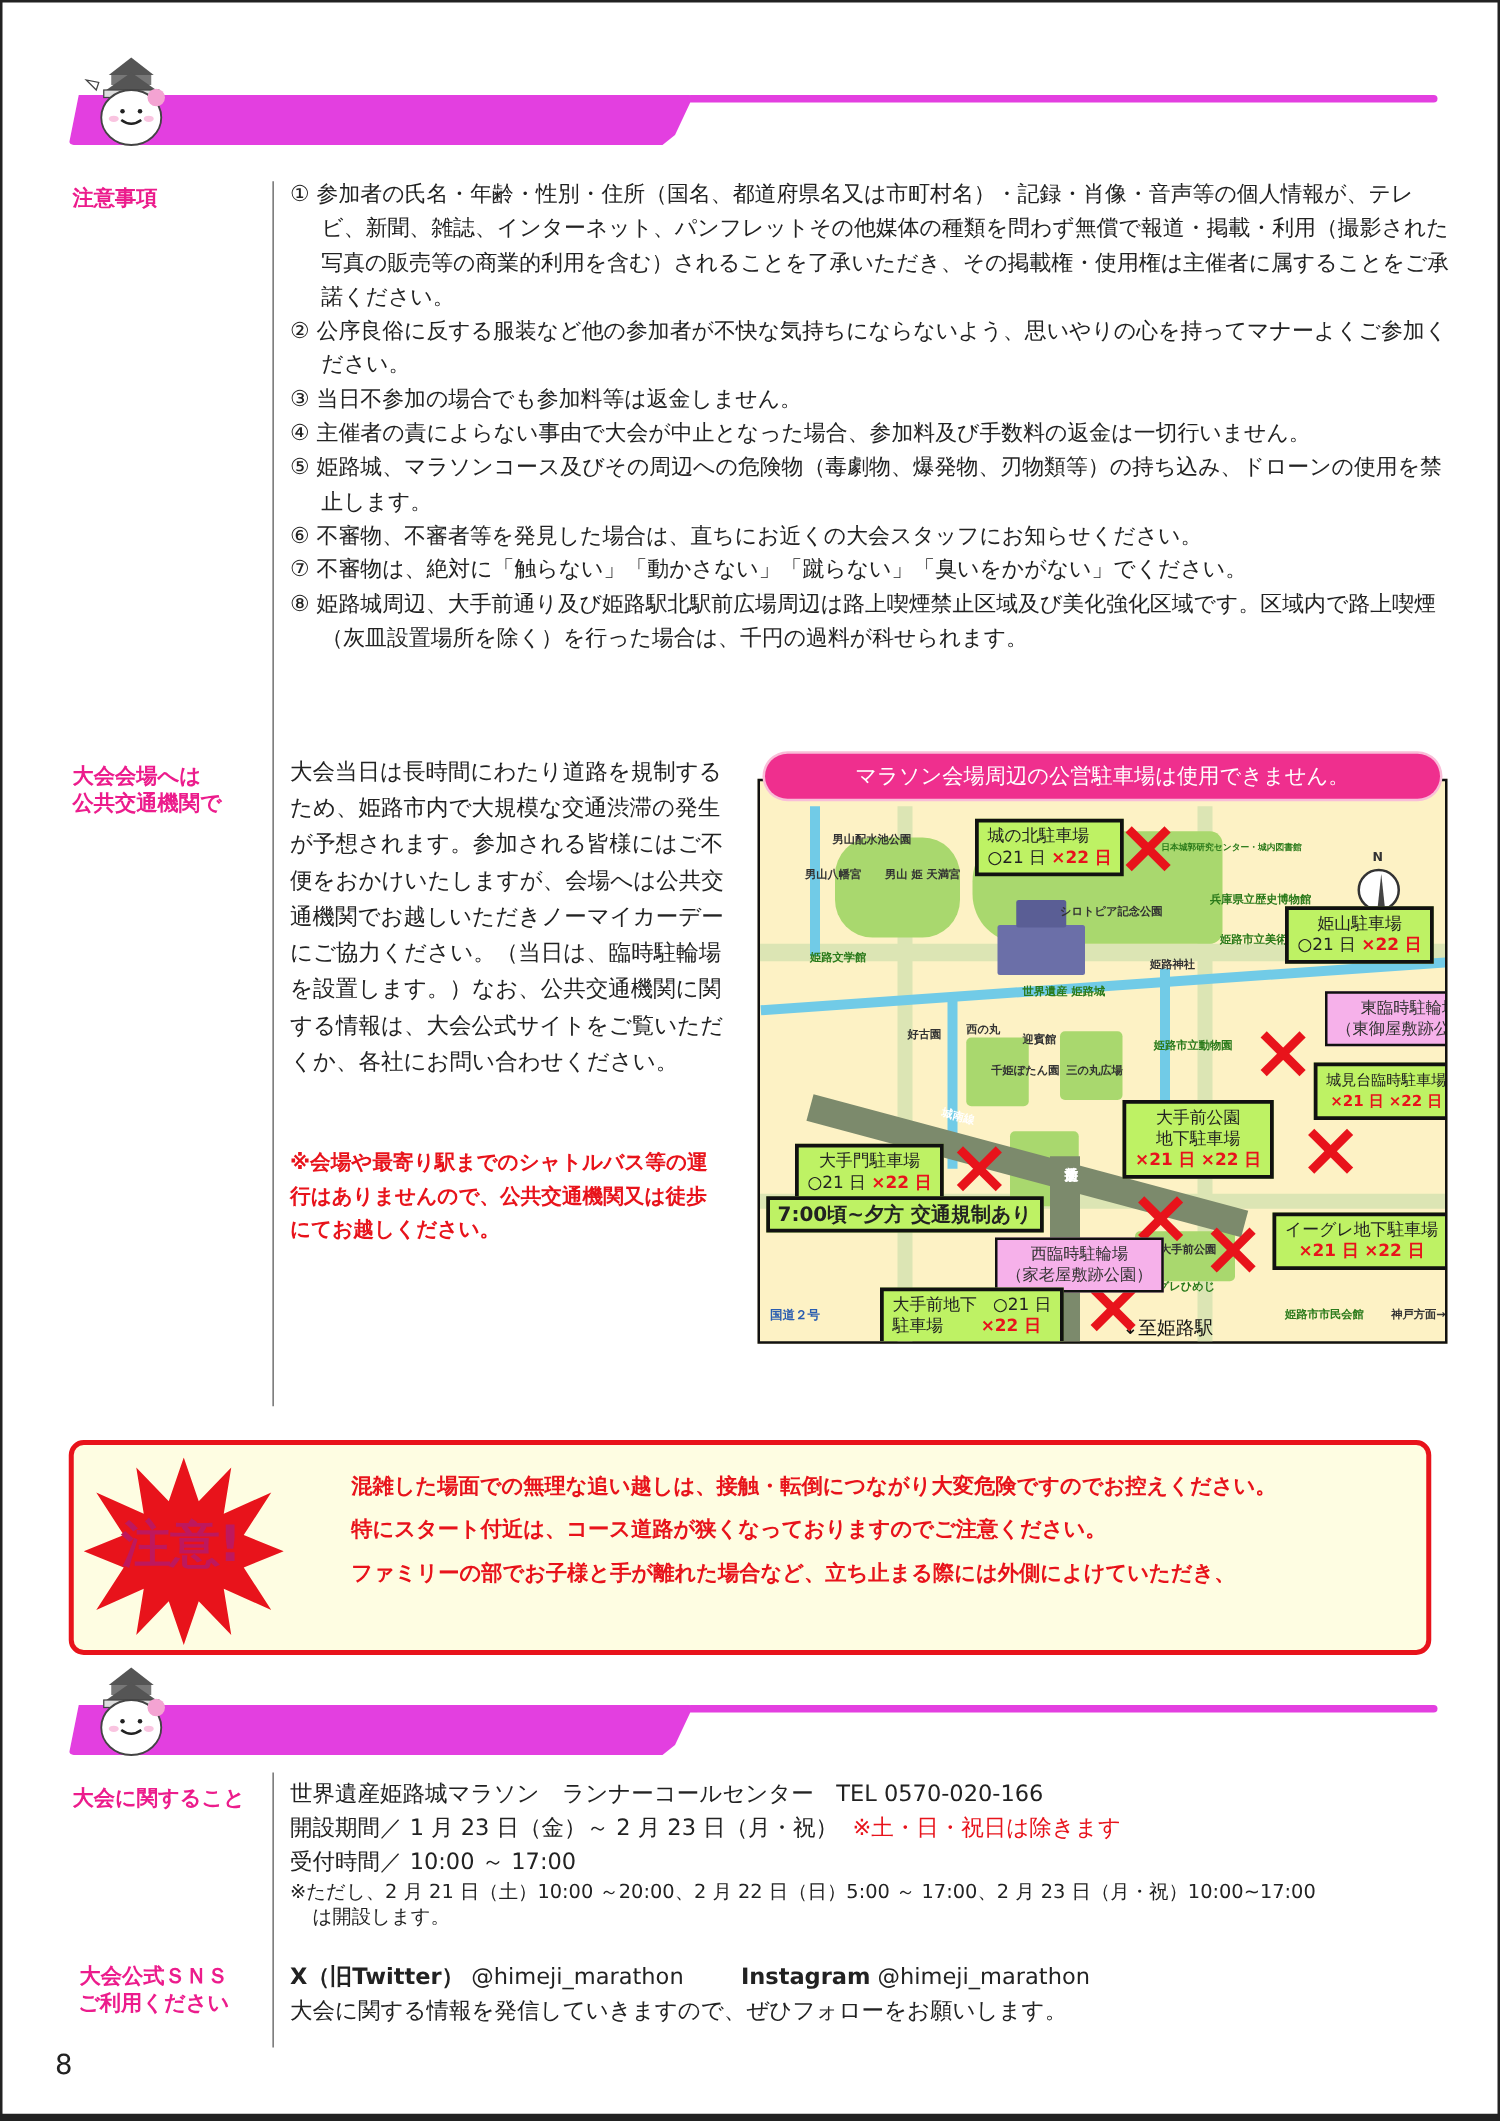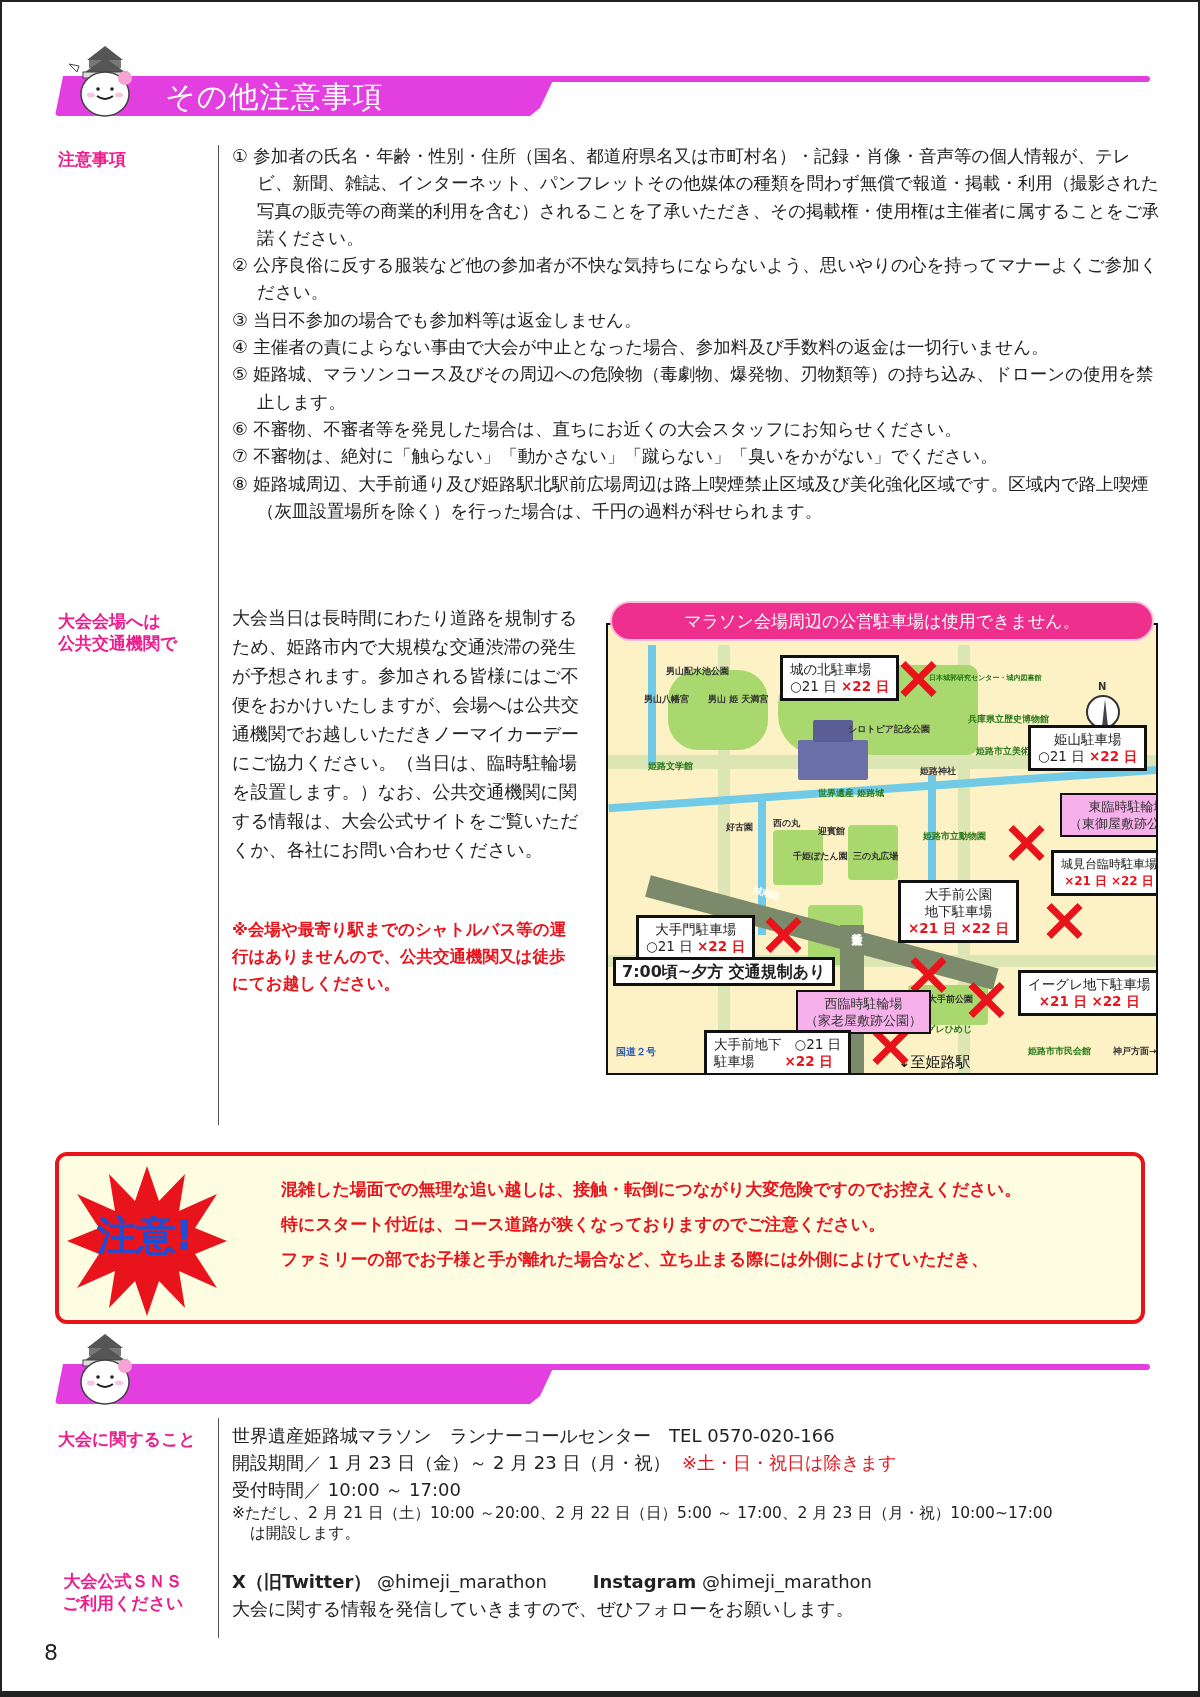--- a/index.html
+++ b/index.html
@@ -28,36 +28,36 @@
   .map-wrap { position: absolute; left: 606px; top: 603px; width: 552px; height: 472px; }
   .map-title { position: absolute; left: 6px; top: 0; width: 540px; height: 36px; background: #ef2f8e; border-radius: 18px; color: #fff; font-size: 17px; text-align: center; line-height: 36px; z-index: 3; box-shadow: 0 0 0 2px #f9bed8; }
   .map { position: absolute; left: 0; top: 20px; width: 552px; height: 452px; background: #fdf2c5; border: 2px solid #111; overflow: hidden; }
   .map .park { position: absolute; background: #a9d86e; border-radius: 30px; }
   .map .road { position: absolute; background: #dce5b4; }
   .map .moat { position: absolute; background: #71cbe7; }
   .map .bigroad { position: absolute; background: #7c8a6c; }
   .map .lbl { position: absolute; font-size: 9px; font-weight: bold; color: #2a7a1a; white-space: nowrap; }
   .map .lbl.dark { color: #333; }
   .map .lbl.blue { color: #2a5db0; font-size: 10px; }
-  .callout { position: absolute; background: #ffffff; border: 3px solid #111; font-size: 13.5px; line-height: 17px; padding: 3px 7px; white-space: nowrap; z-index: 2; }
+  .callout { position: absolute; background: #bef264; border: 3px solid #111; font-size: 13.5px; line-height: 17px; padding: 3px 7px; white-space: nowrap; z-index: 2; }
   .callout.pink { background: #f6b1ea; border: 2px solid #111; font-size: 13px; color: #333; }
   .callout.bold { font-weight: bold; font-size: 16px; padding: 3px 6px; }
   .x-red { color: #e8131b; font-weight: bold; }
   .xmark { position: absolute; width: 40px; height: 40px; z-index: 1; }
   .xmark::before, .xmark::after { content: ""; position: absolute; left: 17px; top: -2px; width: 7px; height: 44px; background: #e8131b; }
   .xmark::before { transform: rotate(45deg); }
   .xmark::after { transform: rotate(-45deg); }
   .compass { position: absolute; width: 34px; height: 34px; border: 2px solid #333; border-radius: 50%; background: #fff; }
   .compass::after { content: ""; position: absolute; left: 14px; top: 2px; border-left: 3px solid transparent; border-right: 3px solid transparent; border-bottom: 28px solid #444; }
   .castle { position: absolute; background: #6b6fa8; border-radius: 2px; }
 
   
   .caution { position: absolute; left: 55px; top: 1152px; width: 1090px; height: 172px; border: 4px solid #e8131b; border-radius: 12px; background: #fefde2; }
   .burst { position: absolute; left: 8px; top: 10px; width: 160px; height: 150px; }
-  .burst-text { position: absolute; left: 38px; top: 52px; font-size: 40px; font-weight: bold; color: #1d4ed8; letter-spacing: -1px; }
+  .burst-text { position: absolute; left: 38px; top: 52px; font-size: 40px; font-weight: bold; color: #be185d; letter-spacing: -1px; }
   .caution-lines { position: absolute; left: 222px; top: 16px; font-size: 17px; font-weight: bold; color: #e8131b; line-height: 35px; }
 
   .contact { position: absolute; left: 232px; top: 1422px; width: 930px; font-size: 18px; line-height: 27px; }
   .contact .small { font-size: 15.5px; line-height: 20px; }
   .red { color: #e8131b; }
   .sns { position: absolute; left: 232px; top: 1568px; font-size: 18px; line-height: 27px; }
   .sns b { font-weight: bold; }
   .page-num { position: absolute; left: 44px; top: 1640px; font-size: 22px; color: #222; }
 </style>
 </head>
@@ -75,21 +75,20 @@
     <rect x="18" y="30" width="44" height="6" fill="#ddd" stroke="#444"></rect>
     <ellipse cx="40" cy="52" rx="24" ry="22" fill="#fff" stroke="#444" stroke-width="1.5"></ellipse>
     <circle cx="60" cy="36" r="7" fill="#f4a3d2"></circle>
     <path d="M12 30 L4 22 L14 24 Z" fill="#fff" stroke="#444"></path>
     <path d="M32 54 Q40 60 48 54" fill="none" stroke="#222" stroke-width="2"></path>
     <circle cx="33" cy="47" r="1.8" fill="#222"></circle>
       <circle cx="47" cy="47" r="1.8" fill="#222"></circle>
     <ellipse cx="26" cy="53" rx="4" ry="2.5" fill="#f9c4e0"></ellipse>
       <ellipse cx="54" cy="53" rx="4" ry="2.5" fill="#f9c4e0"></ellipse>
   </svg>
-  <div class="title">その他注意事項</div>
 </div>
 
 <div class="label" style="top:148px;">注意事項</div>
 <div class="vline" style="top:145px;height:980px;"></div>
 
 <ul class="notes">
   <li>① 参加者の氏名・年齢・性別・住所（国名、都道府県名又は市町村名）・記録・肖像・音声等の個人情報が、テレビ、新聞、雑誌、インターネット、パンフレットその他媒体の種類を問わず無償で報道・掲載・利用（撮影された写真の販売等の商業的利用を含む）されることを了承いただき、その掲載権・使用権は主催者に属することをご承諾ください。</li>
   <li>② 公序良俗に反する服装など他の参加者が不快な気持ちにならないよう、思いやりの心を持ってマナーよくご参加ください。</li>
   <li>③ 当日不参加の場合でも参加料等は返金しません。</li>
   <li>④ 主催者の責によらない事由で大会が中止となった場合、参加料及び手数料の返金は一切行いません。</li>

